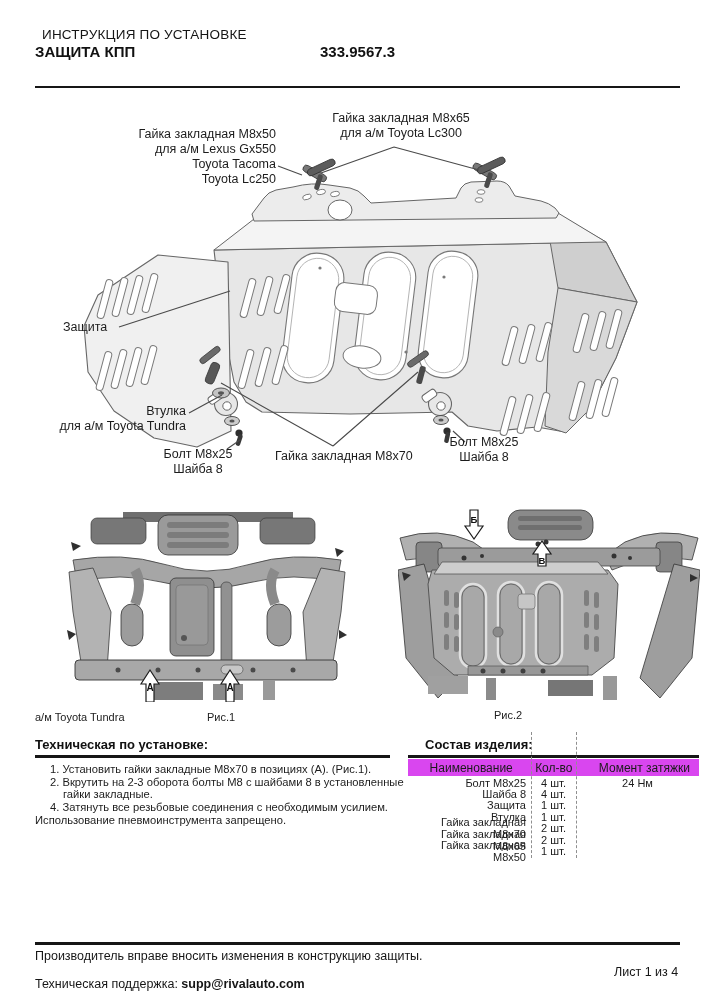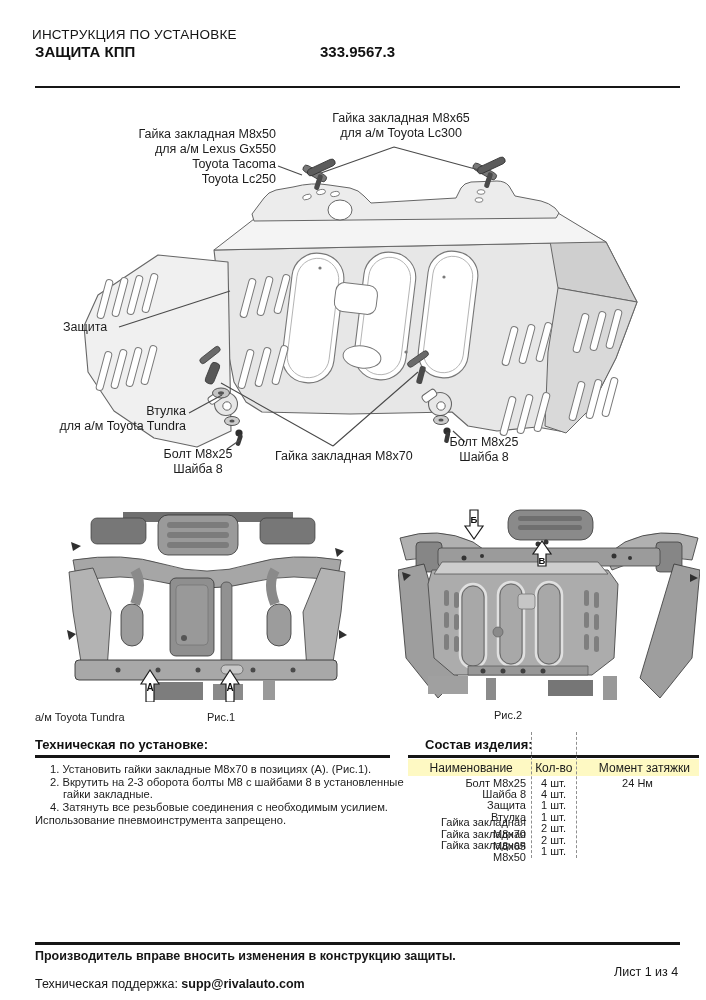--- a/index.html
+++ b/index.html
@@ -2,33 +2,33 @@
 <html><head>
 <meta charset="utf-8">
 <style>
   * { margin:0; padding:0; box-sizing:border-box; }
   html,body { background:#fff; }
   .page {
     position:relative; width:706px; height:1000px; background:#ffffff;
     font-family:"Liberation Sans", sans-serif; color:#1a1a1a; overflow:hidden;
   }
   .abs { position:absolute; }
-  .doc-type { left:32px; top:27px; font-size:13.5px; letter-spacing:.2px; color:#151515; }
+  .doc-type { left:42px; top:27px; font-size:13.5px; letter-spacing:.2px; color:#151515; }
   .product  { left:35px; top:43px; font-size:15px; font-weight:bold; color:#111; }
   .partnum  { left:320px; top:43px; font-size:15px; font-weight:bold; color:#111; }
   .rule { background:#161616; height:2px; }
   .lbl { font-size:12.5px; line-height:15px; color:#1c1c1c; white-space:pre-line; z-index:3; }
   .lbl.r { text-align:right; }
   .lbl.c { text-align:center; }
   .caption { font-size:11px; color:#222; }
   .sec-title { font-size:13px; font-weight:bold; color:#111; }
   .steps { left:35px; top:764px; width:372px; font-size:11.2px; line-height:11.9px; color:#1c1c1c; }
   .step { padding-left:13px; text-indent:-13px; white-space:pre-line; margin:0 0 1px 15px; }
   .note { margin-top:1px; }
-  .tbl-headrow { left:408px; top:759px; width:291px; height:17px; background:#fef9c3; display:flex; align-items:center; font-size:12px; color:#1b1b1b; z-index:1;gap:16px; }
+  .tbl-headrow { left:408px; top:759px; width:291px; height:17px; background:#d946ef; display:flex; align-items:center; font-size:12px; color:#1b1b1b; z-index:1;gap:16px; }
   .tbl-rows { left:408px; top:777px; width:291px; font-size:11px; color:#1c1c1c; }
   .trow { display:flex; height:11.4px; align-items:center; }
   .c-name { width:123px; text-align:right; padding-right:5px; }
   .c-qty  { width:45px; text-align:center; }
   .c-trq  { width:123px; text-align:center; }
   .dash-v { width:0; border-left:1px dashed #8f8f8f; z-index:2; }
   .footer-line { font-size:12.5px; color:#161616; }
   svg text { font-family:"Liberation Sans", sans-serif; }
 </style>
 </head>
@@ -352,20 +352,20 @@
       <span class="c-trq"></span>
     </div>
     <div class="trow">
       <span class="c-name">Гайка закладная M8x50</span>
       <span class="c-qty">1 шт.</span>
       <span class="c-trq"></span>
     </div>
   </div>
 
   <div class="abs rule" style="left:35px; top:942px; width:645px; height:2.5px;"></div>
-  <div class="abs footer-line" style="left:35px; top:949px;font-weight:bold;">Производитель вправе вносить изменения в конструкцию защиты.</div>
+  <div class="abs footer-line" style="left:35px; top:949px;">Производитель вправе вносить изменения в конструкцию защиты.</div>
   <div class="abs footer-line" style="left:35px; top:977px;">
     <span>Техническая поддержка:</span>
     <b>supp@rivalauto.com</b>
   </div>
   <div class="abs footer-line" style="left:614px; top:965px;">Лист 1 из 4</div>
 
 </div>
 
 </body></html>

